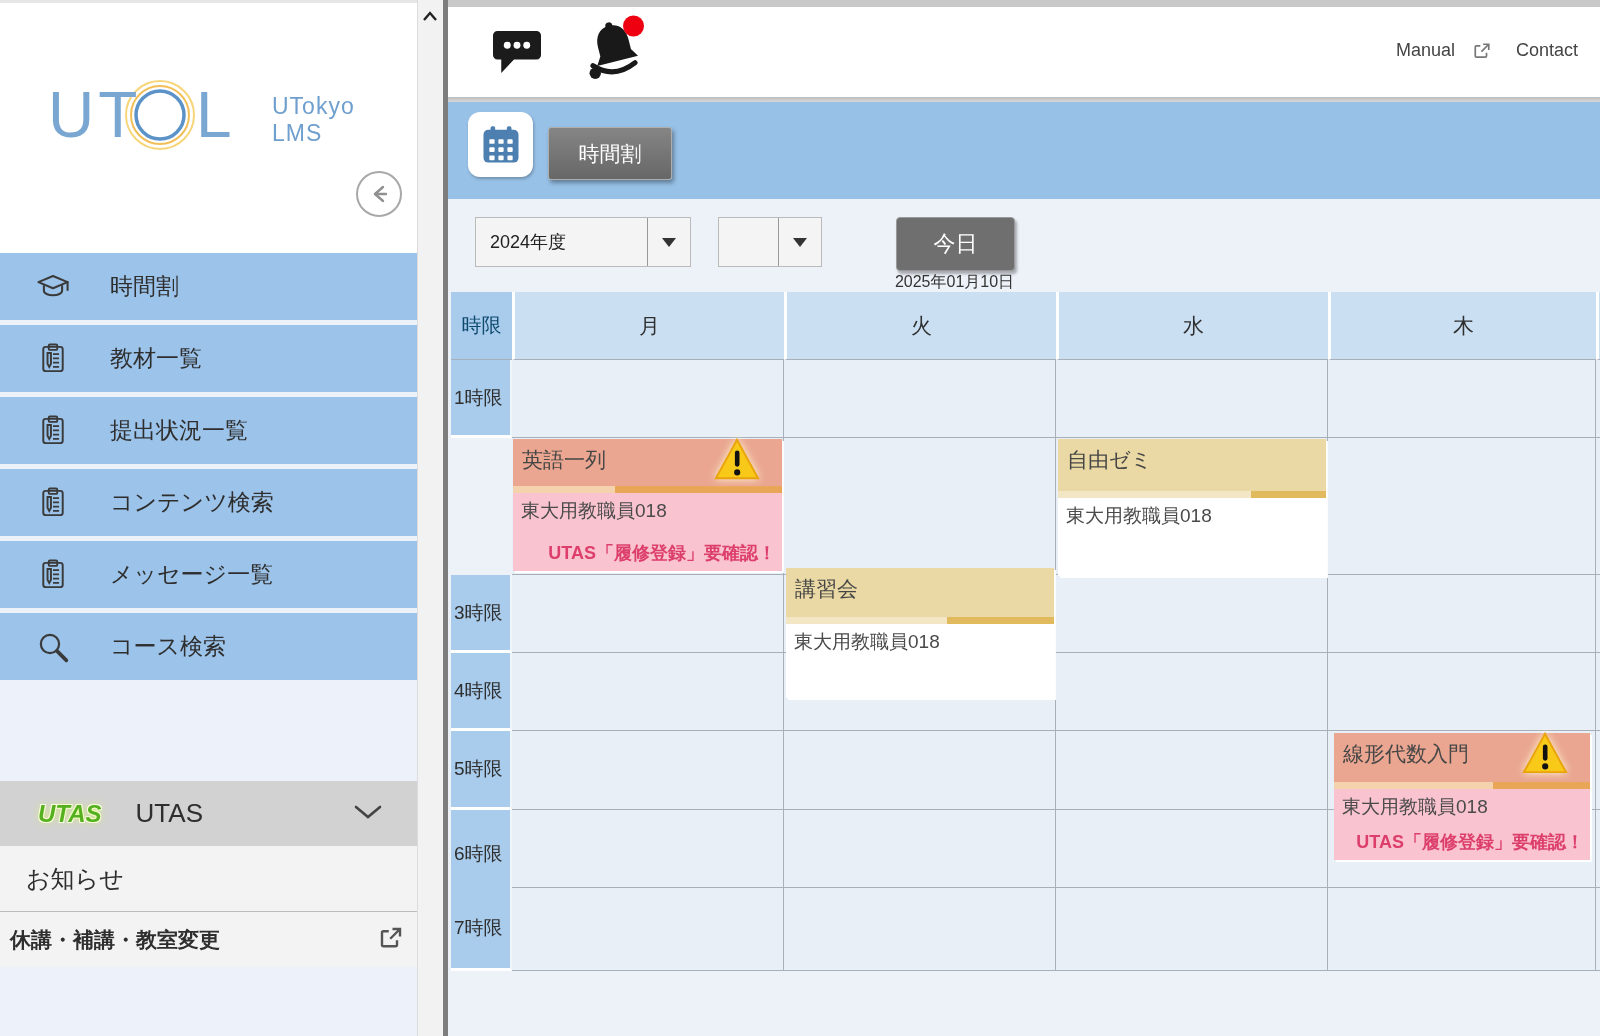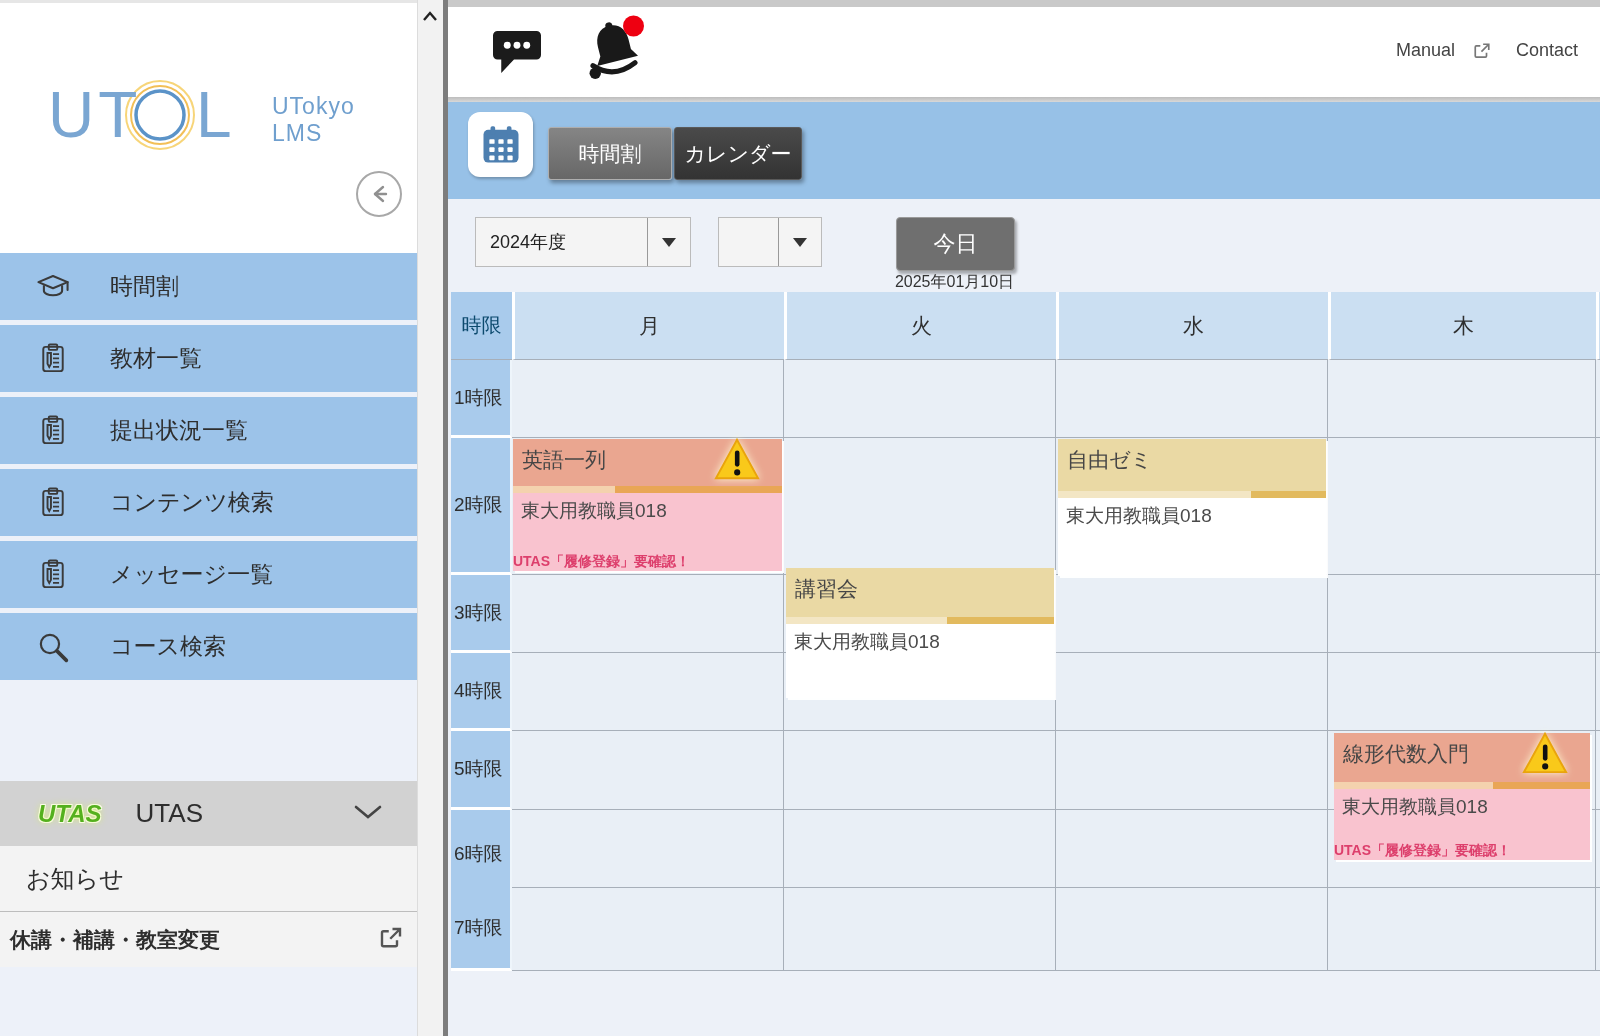--- a/index.html
+++ b/index.html
@@ -84,21 +84,21 @@
   .card-strip{height:7px;flex:0 0 auto;display:flex;}
   .salmon .card-strip{background:#e9a656;}
   .tan .card-strip{background:#e2ba5e;}
   .strip-light{height:100%;}
   .salmon .strip-light{background:#f4d2ae;}
   .tan .strip-light{background:#f3e6c4;}
   .card-body{flex:1;display:flex;flex-direction:column;}
   .salmon .card-body{background:#f9c3cf;}
   .tan .card-body{background:#fff;}
   .card-instructor{margin:5px 8px 0 8px;font-size:19px;color:#4a4a4a;}
-  .card-note{margin-top:auto;padding:0 6px 0 0;font-size:14px;font-weight:bold;color:#dd3f6c;}
+  .card-note{margin-top:auto;text-align:right;padding:0 6px 6px 0;font-size:18px;font-weight:bold;color:#dd3f6c;}
   .warn-badge{position:absolute;right:22px;top:-2px;width:46px;height:44px;
     filter:drop-shadow(0 0 4px rgba(255,252,214,.95));}
 </style>
 </head>
 <body>
 
 <div id="canvas">
 
   <div id="sidebar" class="abs">
     <div id="logo-area" class="abs">
@@ -257,21 +257,20 @@
             <rect x="8" y="20" width="4.5" height="4" rx="0.8"></rect>
               <rect x="15.75" y="20" width="4.5" height="4" rx="0.8"></rect>
               <rect x="23.5" y="20" width="4.5" height="4" rx="0.8"></rect>
             <rect x="8" y="27" width="4.5" height="4" rx="0.8"></rect>
               <rect x="15.75" y="27" width="4.5" height="4" rx="0.8"></rect>
               <rect x="23.5" y="27" width="4.5" height="4" rx="0.8"></rect>
           </g>
         </svg>
       </div>
       <div id="tab-timetable" class="tab">時間割</div>
-      <div id="tab-calendar" class="tab">カレンダー</div>
     </div>
 
     <div id="controls" class="abs">
       <div id="year-dd" class="dropdown">
         <span class="dd-value">2024年度</span>
         <span class="dd-arrow"></span>
       </div>
       <div id="term-dd" class="dropdown">
         <span class="dd-value"></span>
         <span class="dd-arrow"></span>
@@ -287,21 +286,20 @@
       <div class="gcell hdr-day" style="left: 333px; top: 0px; width: 272px; height: 68px;">火</div>
       <div class="gcell hdr-day" style="left: 605px; top: 0px; width: 272px; height: 68px;">水</div>
       <div class="gcell hdr-day" style="left: 877px; top: 0px; width: 268px; height: 68px;">木</div>
       <div class="gcell hdr-day" style="left: 1145px; top: 0px; width: 25px; height: 68px;"></div>
       <div class="gcell plabel" style="left: 0px; top: 68px; width: 61px; height: 78px;">1時限</div>
       <div class="gcell bodycell" style="left: 61px; top: 68px; width: 272px; height: 78px;"></div>
       <div class="gcell bodycell" style="left: 333px; top: 68px; width: 272px; height: 78px;"></div>
       <div class="gcell bodycell" style="left: 605px; top: 68px; width: 272px; height: 78px;"></div>
       <div class="gcell bodycell" style="left: 877px; top: 68px; width: 268px; height: 78px;"></div>
       <div class="gcell bodycell" style="left: 1145px; top: 68px; width: 25px; height: 78px;"></div>
-      <div class="gcell plabel" style="left: 0px; top: 146px; width: 61px; height: 137px;">2時限</div>
       <div class="gcell bodycell" style="left: 61px; top: 146px; width: 272px; height: 137px;"></div>
       <div class="gcell bodycell" style="left: 333px; top: 146px; width: 272px; height: 137px;"></div>
       <div class="gcell bodycell" style="left: 605px; top: 146px; width: 272px; height: 137px;"></div>
       <div class="gcell bodycell" style="left: 877px; top: 146px; width: 268px; height: 137px;"></div>
       <div class="gcell bodycell" style="left: 1145px; top: 146px; width: 25px; height: 137px;"></div>
       <div class="gcell plabel" style="left: 0px; top: 283px; width: 61px; height: 78px;">3時限</div>
       <div class="gcell bodycell" style="left: 61px; top: 283px; width: 272px; height: 78px;"></div>
       <div class="gcell bodycell" style="left: 333px; top: 283px; width: 272px; height: 78px;"></div>
       <div class="gcell bodycell" style="left: 605px; top: 283px; width: 272px; height: 78px;"></div>
       <div class="gcell bodycell" style="left: 877px; top: 283px; width: 268px; height: 78px;"></div>

